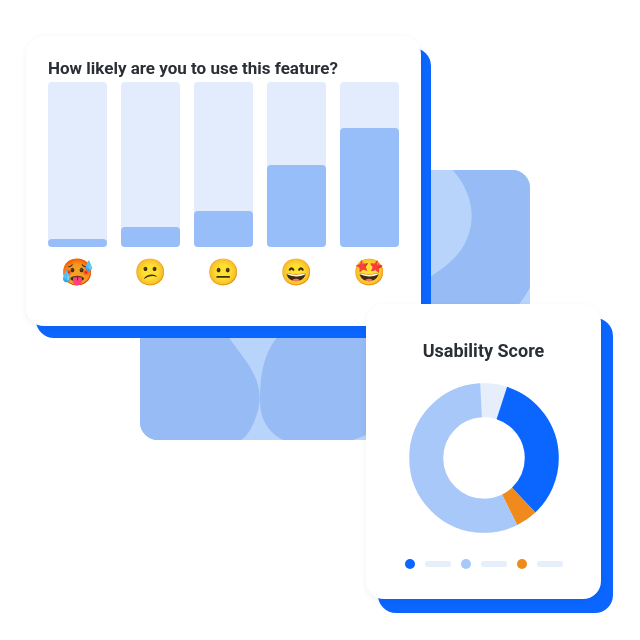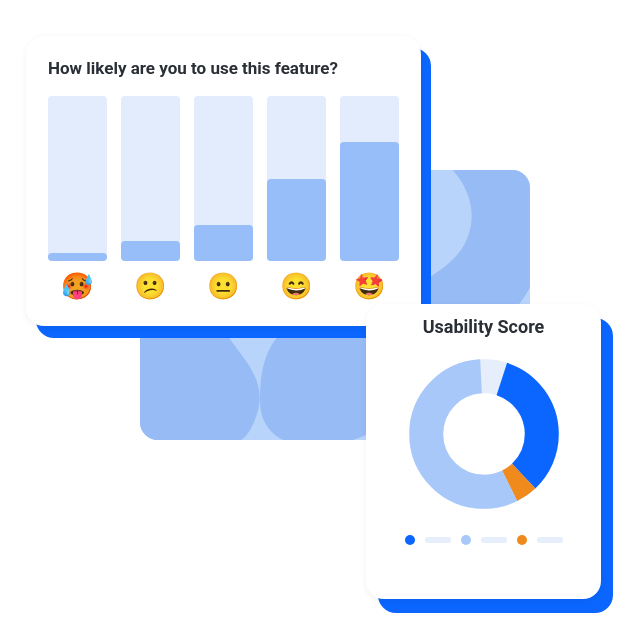--- a/index.html
+++ b/index.html
@@ -43,21 +43,21 @@
     width: 395px; height: 290px;
     background: #fff;
     border-radius: 18px;
     padding: 22px 22px 14px 22px;
     box-shadow: 0 2px 6px rgba(0,0,0,0.06);
   }
   .survey-title {
     font-size: 17px;
     font-weight: 700;
     color: #2a2f36;
-    margin-bottom: 18px;
+    margin-bottom: 4px;
   }
   .bars {
     display: flex;
     gap: 14px;
     align-items: flex-end;
     height: 165px;
   }
   .bar-slot {
     flex: 1;
     height: 100%;
@@ -88,21 +88,21 @@
   .score-shadow {
     left: 378px; top: 318px; width: 235px; height: 295px;
   }
   .score-card {
     position: absolute;
     left: 366px; top: 304px;
     width: 235px; height: 295px;
     background: #fff;
     border-radius: 18px;
     box-shadow: 0 2px 6px rgba(0,0,0,0.06);
-    padding: 12px 18px 16px 18px;
+    padding: 36px 18px 16px 18px;
     display: flex;
     flex-direction: column;
     align-items: center;
   }
   .score-title {
     font-size: 18px;
     font-weight: 700;
     color: #2a2f36;
     margin-bottom: 12px;
   }

